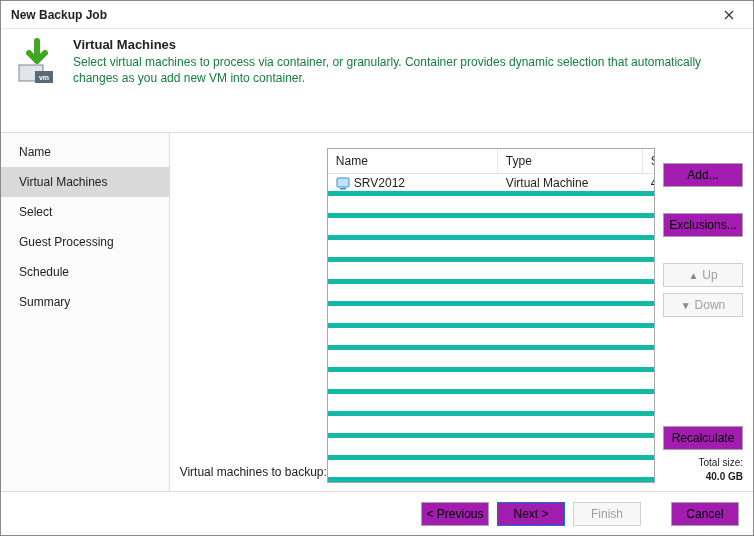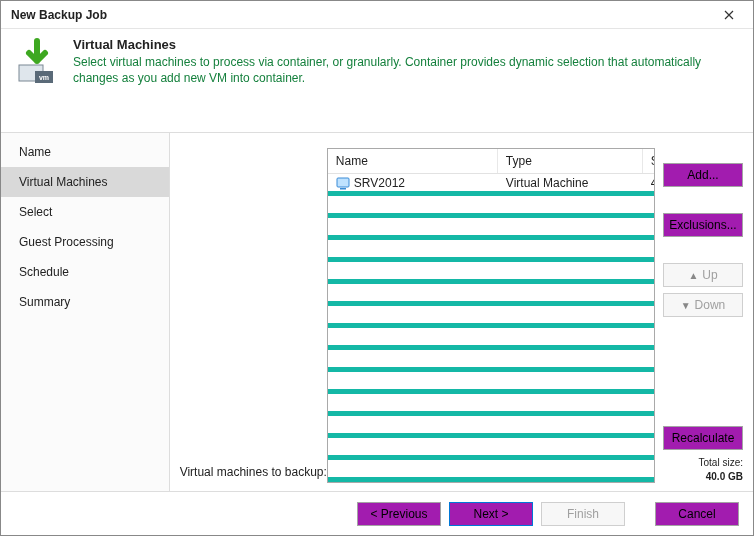--- a/index.html
+++ b/index.html
@@ -39,21 +39,21 @@
 
 .side-buttons { width: 80px; display:flex; flex-direction:column; gap:6px; }
 .side-buttons .spacer { height: 14px; }
 .side-buttons .spacer-lg { flex:1; }
 .btn { height: 24px; border: 1px solid #a4a4a4; background: #a21caf; font-size: 12px; cursor: pointer; display:flex; align-items:center; justify-content:center; gap:4px; }
 .btn:disabled { color: #a0a0a0; border-color:#cfcfcf; background:#f7f7f7; cursor:default; }
 .total-block { font-size:10px; line-height:1.35;text-align:right; }
 .total-block .val { font-weight:600; }
 
 .footer { height: 44px; border-top: 1px solid #ddd; display:flex; align-items:center; justify-content:flex-end; gap:8px; padding: 0 14px; }
-.footer .btn { width: 84px; }
+.footer .btn { width: 68px; }
 .footer .gap { width: 14px; }
 .arrow-ico { font-size:10px; color:#888; }
 </style>
 </head>
 <body>
 
 <div class="window">
 
   <div class="titlebar">
     <span class="title">New Backup Job</span>

